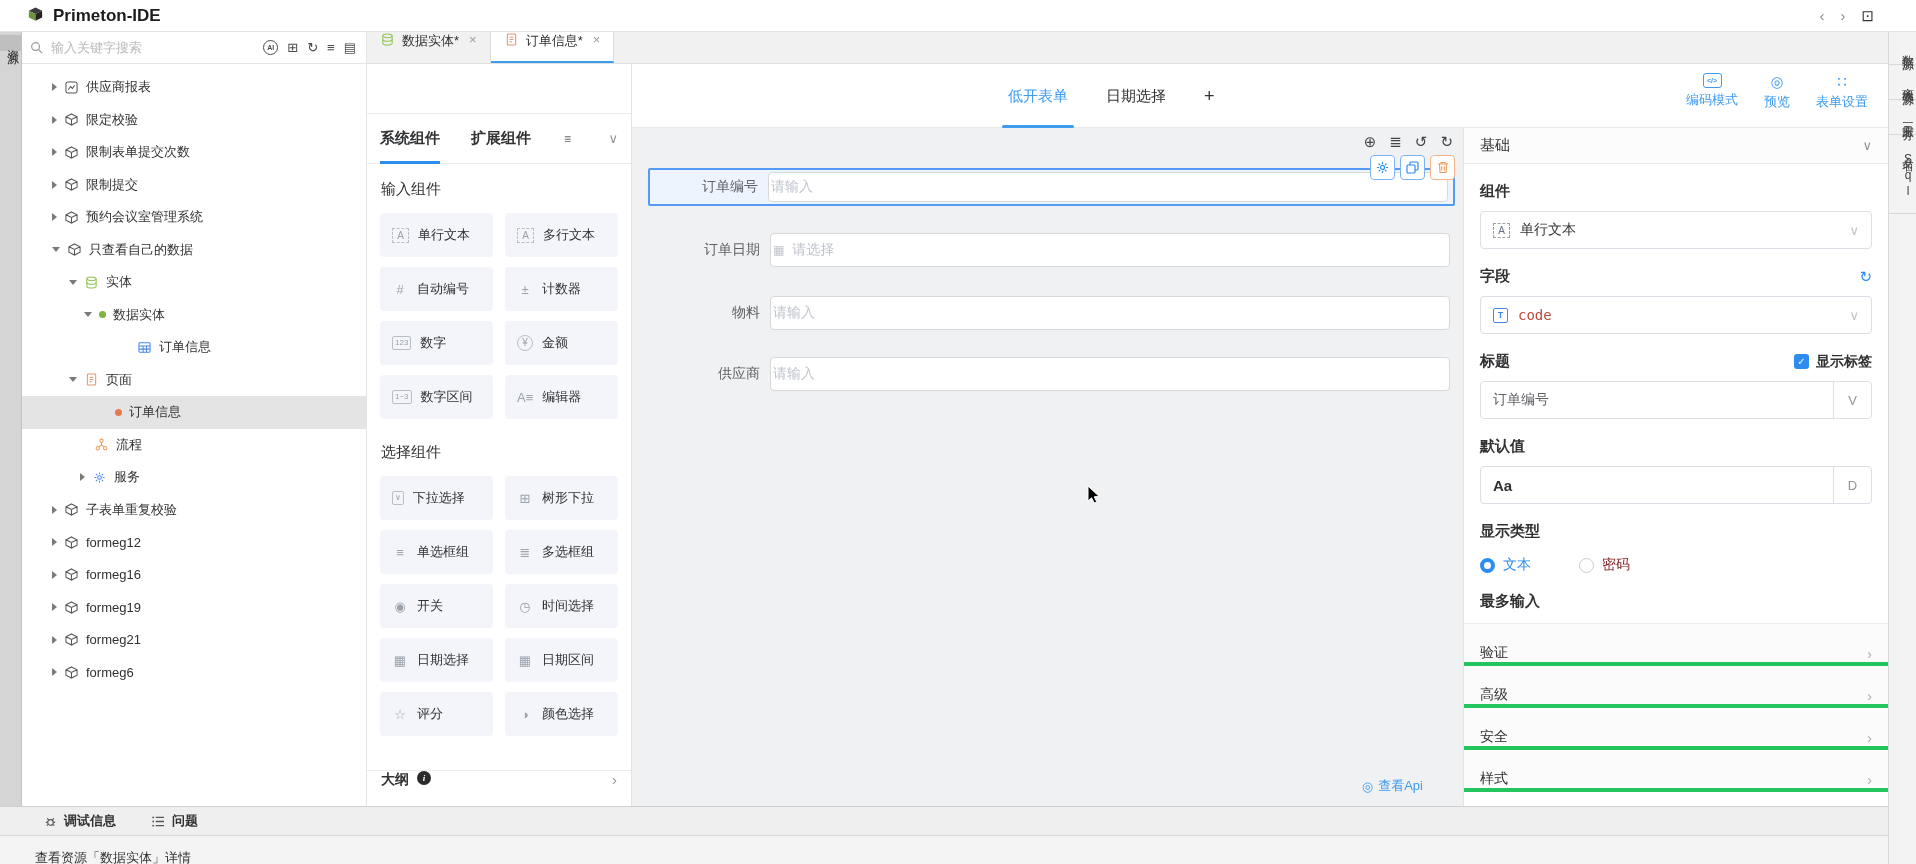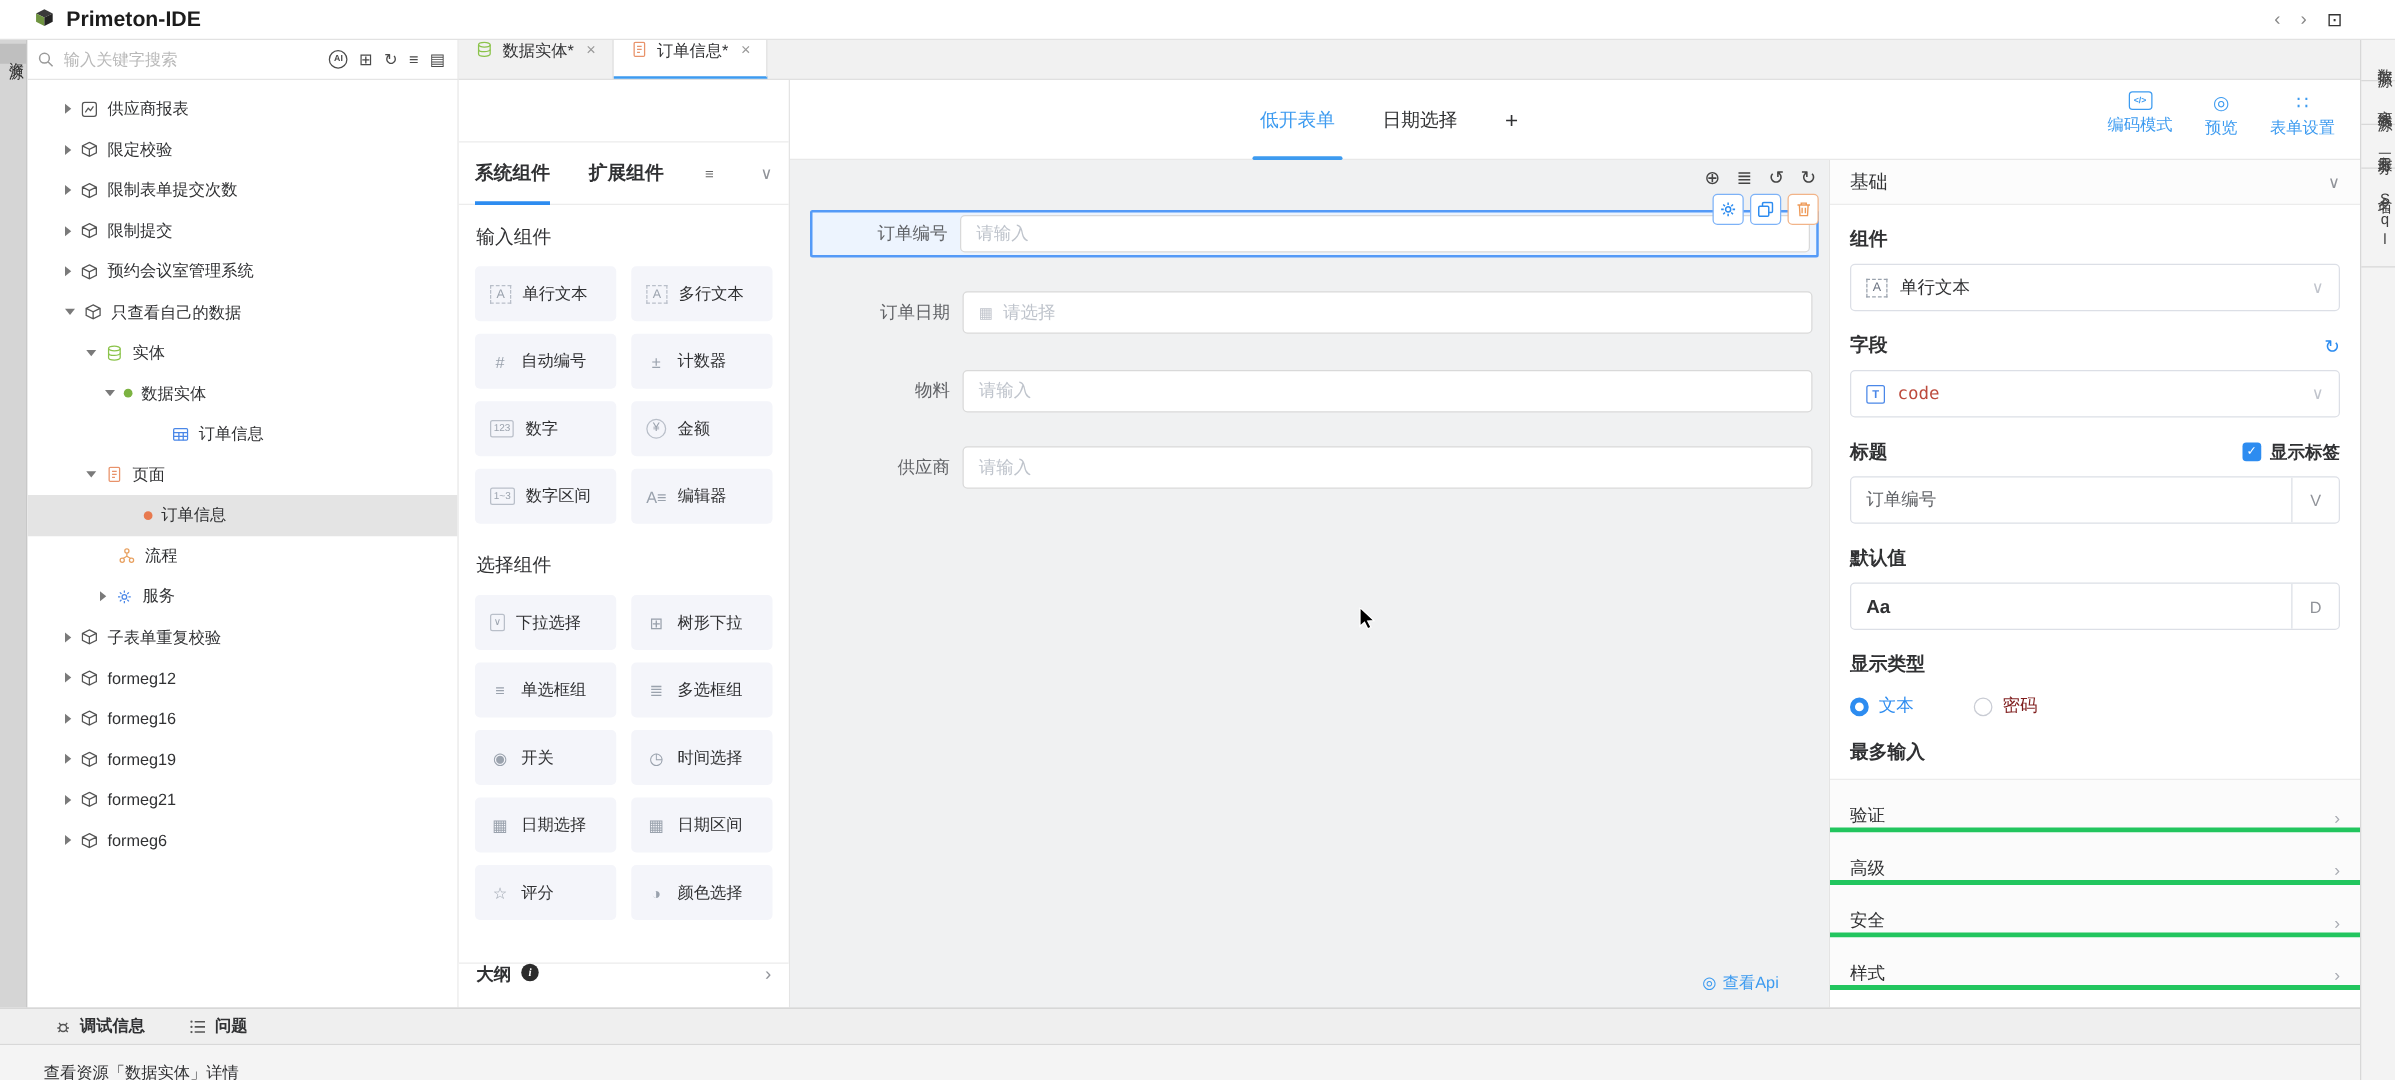--- a/index.html
+++ b/index.html
@@ -81,21 +81,21 @@
   .modebtns{position:absolute;right:20px;top:9px;display:flex;gap:26px}
   .modebtn{display:flex;flex-direction:column;align-items:center;gap:3px;color:#3d9bf0;font-size:13px;cursor:default}
   .modebtn .mi{height:17px;display:flex;align-items:center;justify-content:center;font-size:15px;color:#3d9bf0}
   .modebtn .mi.box{border:1.3px solid #3d9bf0;border-radius:3px;width:17px;height:13px;font-size:7px;font-weight:bold}
   
   .canvas{position:absolute;left:632px;top:128px;width:831px;height:678px;background:#f0f1f2;box-sizing:border-box}
   .ctoolbar{position:absolute;right:10px;top:5px;display:flex;gap:13px;color:#444;font-size:15px}
   .f-row{position:absolute;left:16px;width:802px;display:flex;align-items:center}
   .f-label{width:122px;text-align:right;padding-right:10px;font-size:14px;color:#606266;box-sizing:border-box;flex:none}
   .f-input{flex:1;height:34px;background:#fff;border:1px solid #d9d9d9;border-radius:4px;display:flex;
-           align-items:center;padding:0 12px;gap:8px;box-sizing:border-box}
+           align-items:center;padding:0 2px;gap:8px;box-sizing:border-box}
   .ph{color:#bfc4cc;font-size:14px}
   .cal{color:#c0c4cc;font-size:12px}
   .f-sel{position:absolute;left:16px;top:40px;width:807px;height:38px;background:#edf4fe;border:2px solid #549af7;
          border-radius:2px;display:flex;align-items:center;box-sizing:border-box}
   .f-sel .f-label{width:118px}
   .f-sel .f-input{margin-right:5px;height:30px}
   .selbtns{position:absolute;top:-15px;right:-2px;display:flex;gap:5px}
   .sbtn{width:25px;height:25px;border-radius:4px;background:#fff;display:flex;align-items:center;justify-content:center;box-sizing:border-box}
   .sbtn.blue{border:1px solid #7db2f7}
   .sbtn.orange{border:1px solid #f2b488}

